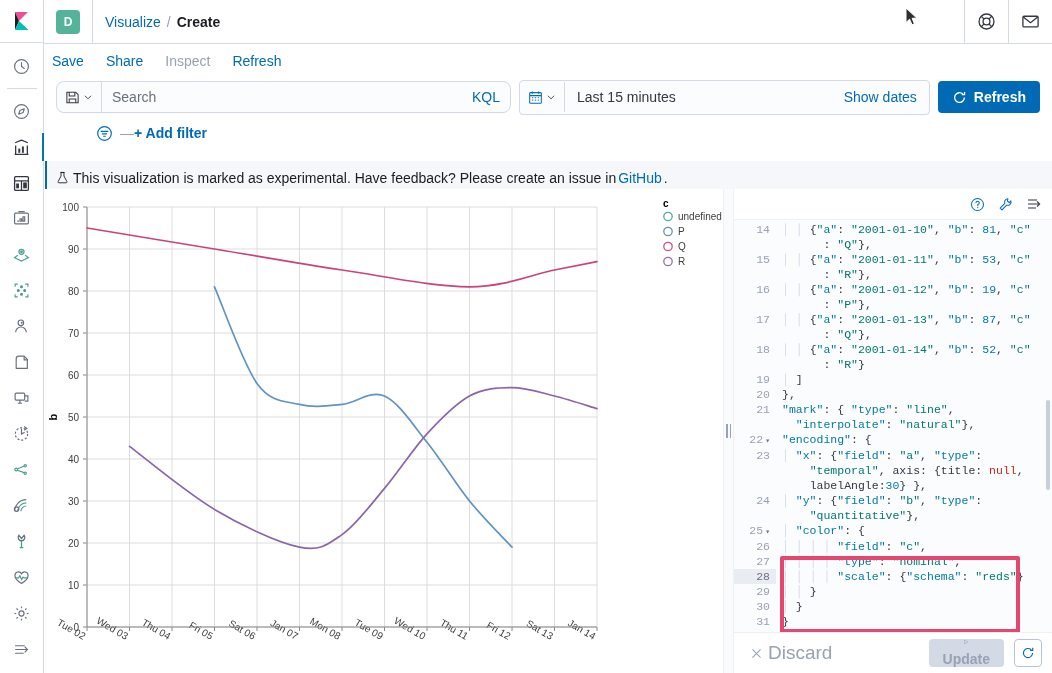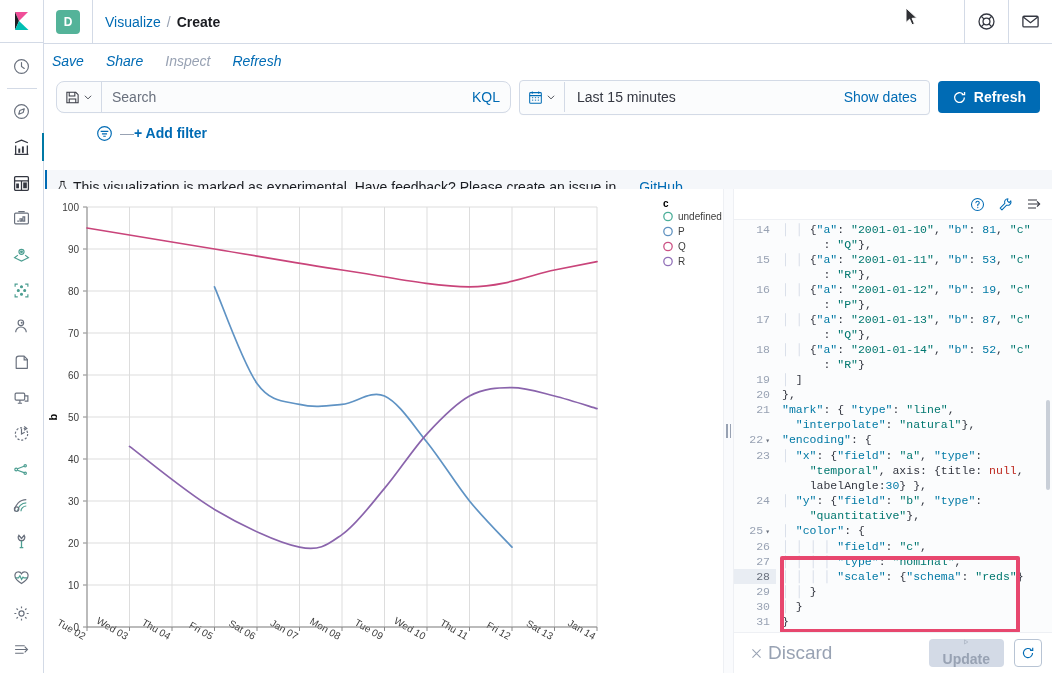--- a/index.html
+++ b/index.html
@@ -55,21 +55,21 @@
     width: 44px; display: flex; align-items: center; justify-content: center;
     border-left: 1px solid #d3dae6; color: #343741;
   }
 
   
   .actionbar {
     position: absolute; left: 44px; top: 44px; right: 0; height: 33px;
     display: flex; align-items: center; gap: 22px; padding-left: 8px;
     background: #ffffff;
   }
-  .action { font-size: 14px; color: #006bb4; cursor: pointer; font-style: italic; }
+  .action { font-size: 14px; color: #006bb4; cursor: pointer; }
   .action.disabled { color: #98a2b3; }
 
   
   .querybar {
     position: absolute; left: 44px; top: 77px; right: 0; height: 40px;
     display: flex; align-items: center; padding: 0 12px; gap: 8px;
   }
   .search-wrap {
     flex: 1 1 auto; height: 32px; display: flex; align-items: center;
     border: 1px solid #d3dae6; border-radius: 8px; background: #fbfcfd;
@@ -107,26 +107,26 @@
   .filterbar {
     position: absolute; left: 44px; top: 117px; right: 0; height: 32px;
     display: flex; align-items: center; gap: 7px; padding-left: 50px;
   }
   .filter-icon { position: absolute; left: 52px; color: #006bb4; display:flex; }
   .filter-dash { color: #98a2b3; position: absolute; left: 76px; }
   .add-filter { color: #006bb4; font-size: 14px; font-weight: bold; padding-left: 40px; cursor:pointer; }
 
   
   .callout {
-    position: absolute; left: 45px; top: 170px; right: 0; height: 33px;
+    position: absolute; left: 45px; top: 161px; right: 0; height: 33px;
     background: #f5f7fa; border-left: 2px solid #006bb4;
     display: flex; align-items: center; padding-left: 9px; gap: 2px;
     font-size: 14px; color: #1a1c21;
   }
-  .callout a { color: #006bb4; text-decoration: none; margin-left: 21px; }
+  .callout a { color: #006bb4; text-decoration: none; }
 
   
   .vis-pane {
     position: absolute; left: 45px; top: 189px; width: 678px; bottom: 0;
     background: #ffffff; overflow: hidden;
   }
   .splitter {
     position: absolute; left: 723px; top: 189px; width: 11px; bottom: 0;
     background: #fafbfd; display: flex; align-items: center; justify-content: center;
     border-left: 1px solid #eef0f4; border-right: 1px solid #eef0f4;

